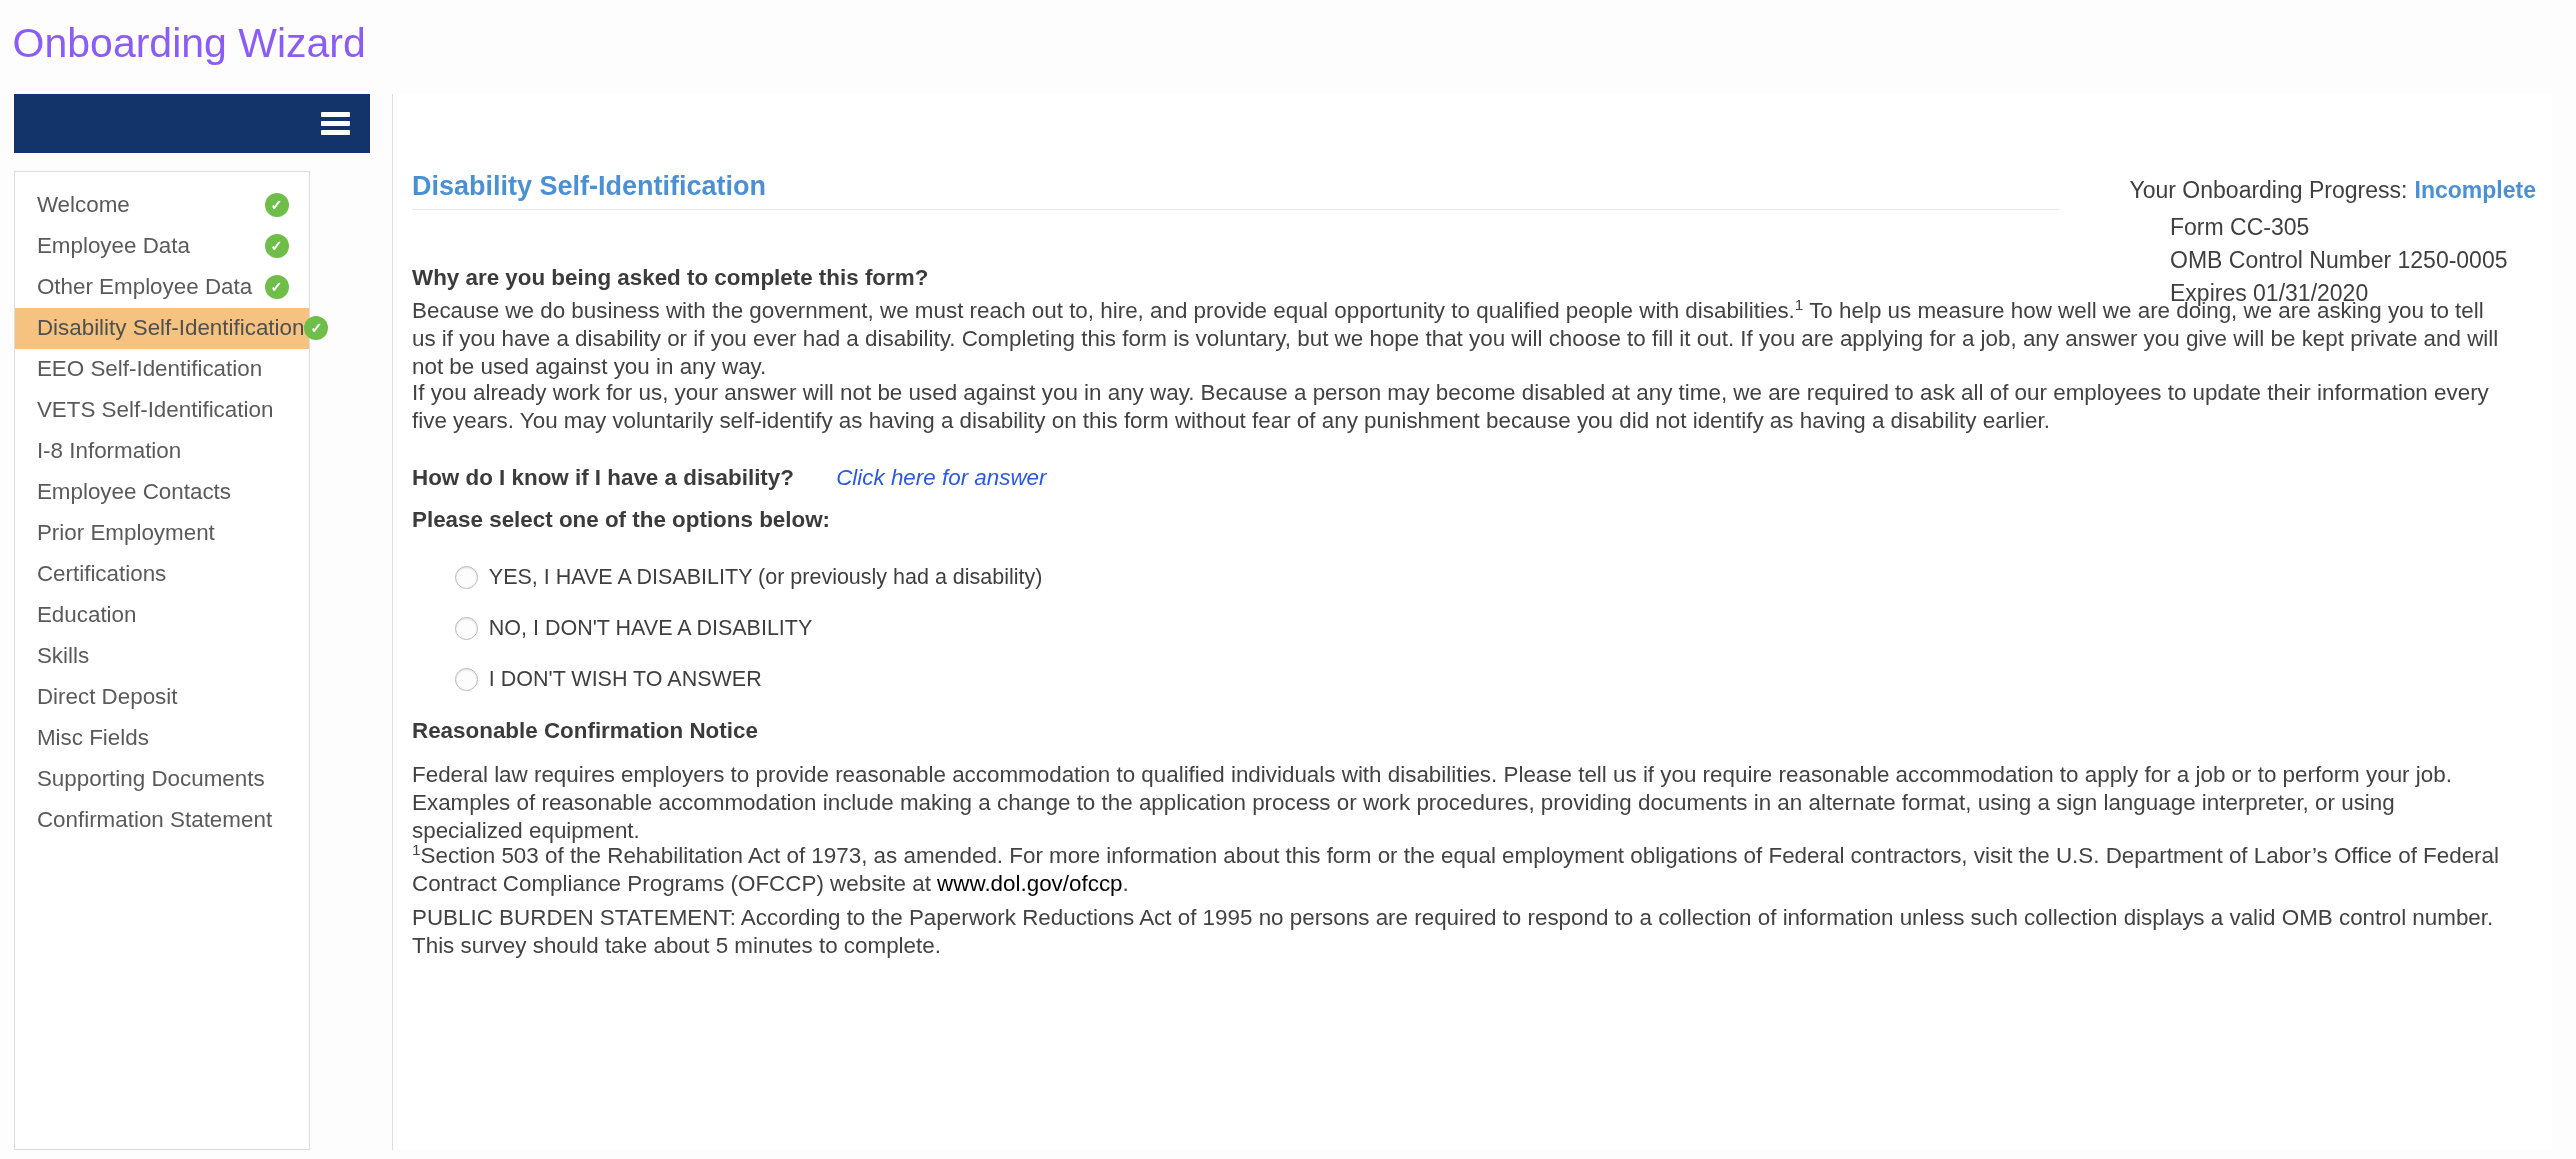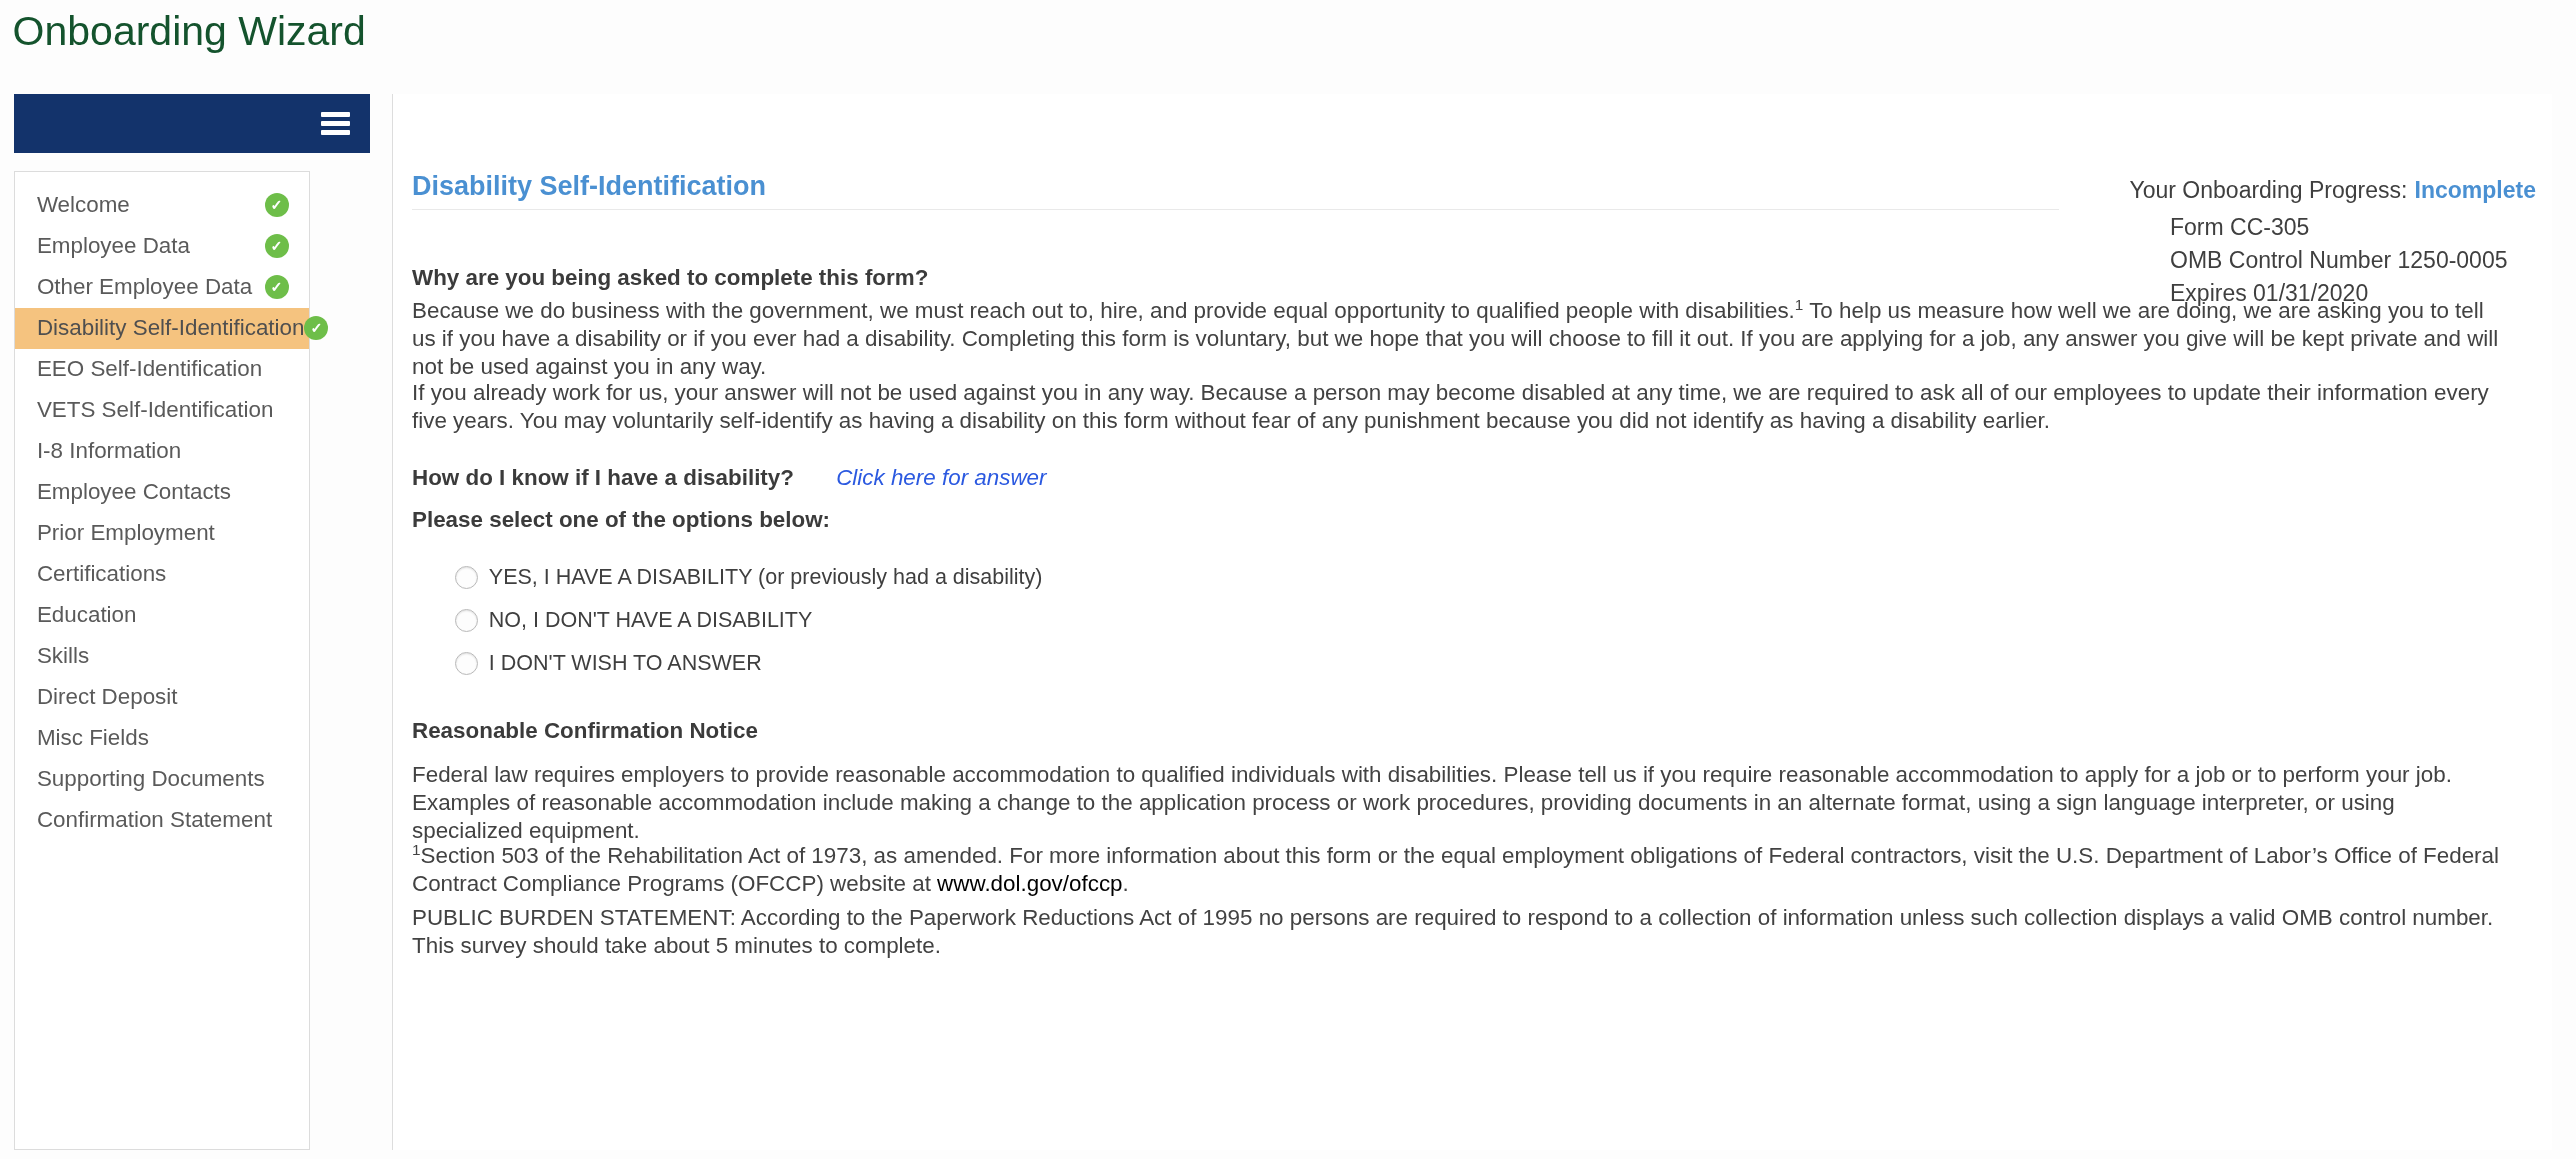--- a/index.html
+++ b/index.html
@@ -6,22 +6,22 @@
   html,body { margin:0; padding:0; }
   body {
     width:2576px; height:1160px; position:relative; overflow:hidden;
     background:#fdfdfd;
     font-family:"Liberation Sans", sans-serif;
     color:#424242;
   }
 
   
   .app-title {
-    position:absolute; left:12.6px; top:5px;
-    font-size:41px; line-height:1.3; color:#14532d; font-weight:400;
+    position:absolute; left:12.6px; top:17px;
+    font-size:41px; line-height:1.3; color:#8b5cf6; font-weight:400;
   }
 
   
   .nav-left {
     position:absolute; left:13.5px; top:94px; width:356px; height:59px;
     background:#13336b; display:flex; align-items:center; justify-content:flex-end;
     padding-right:20px;
   }
   .hamburger { width:29px; cursor:pointer; }
   .hamburger div { height:4.5px; background:#fff; margin:4.5px 0; border-radius:0.9px; }
@@ -85,21 +85,21 @@
   .para2 { top:285px; }
   sup { font-size:15.3px; }
 
   .how-line { position:absolute; left:19px; top:371px; font-size:22.4px; white-space:nowrap; }
   .how-q { font-weight:bold; color:#3b3b3b; }
   .how-link {
     margin-left:36px; color:#2b59e0; font-style:italic; cursor:pointer; text-decoration:none;
   }
   .select-prompt { position:absolute; left:19px; top:413px; }
 
-  .options { position:absolute; left:62px; top:470px; display:flex; flex-direction:column; gap:16px; }
+  .options { position:absolute; left:62px; top:470px; display:flex; flex-direction:column; gap:24px; }
   .option-row { display:flex; align-items:center; height:27px; cursor:pointer; }
   .radio {
     width:23px; height:23px; border-radius:50%;
     border:1.8px solid #b9b9b9; background:#fdfdfd;
     box-shadow:inset 0 0.9px 1.8px rgba(0,0,0,0.12);
     flex:0 0 auto;
   }
   .option-label { margin-left:10.8px; font-size:21.5px; color:#3f3f3f; white-space:nowrap; }
 
   .accommodation-heading { position:absolute; left:19px; top:624px; }

